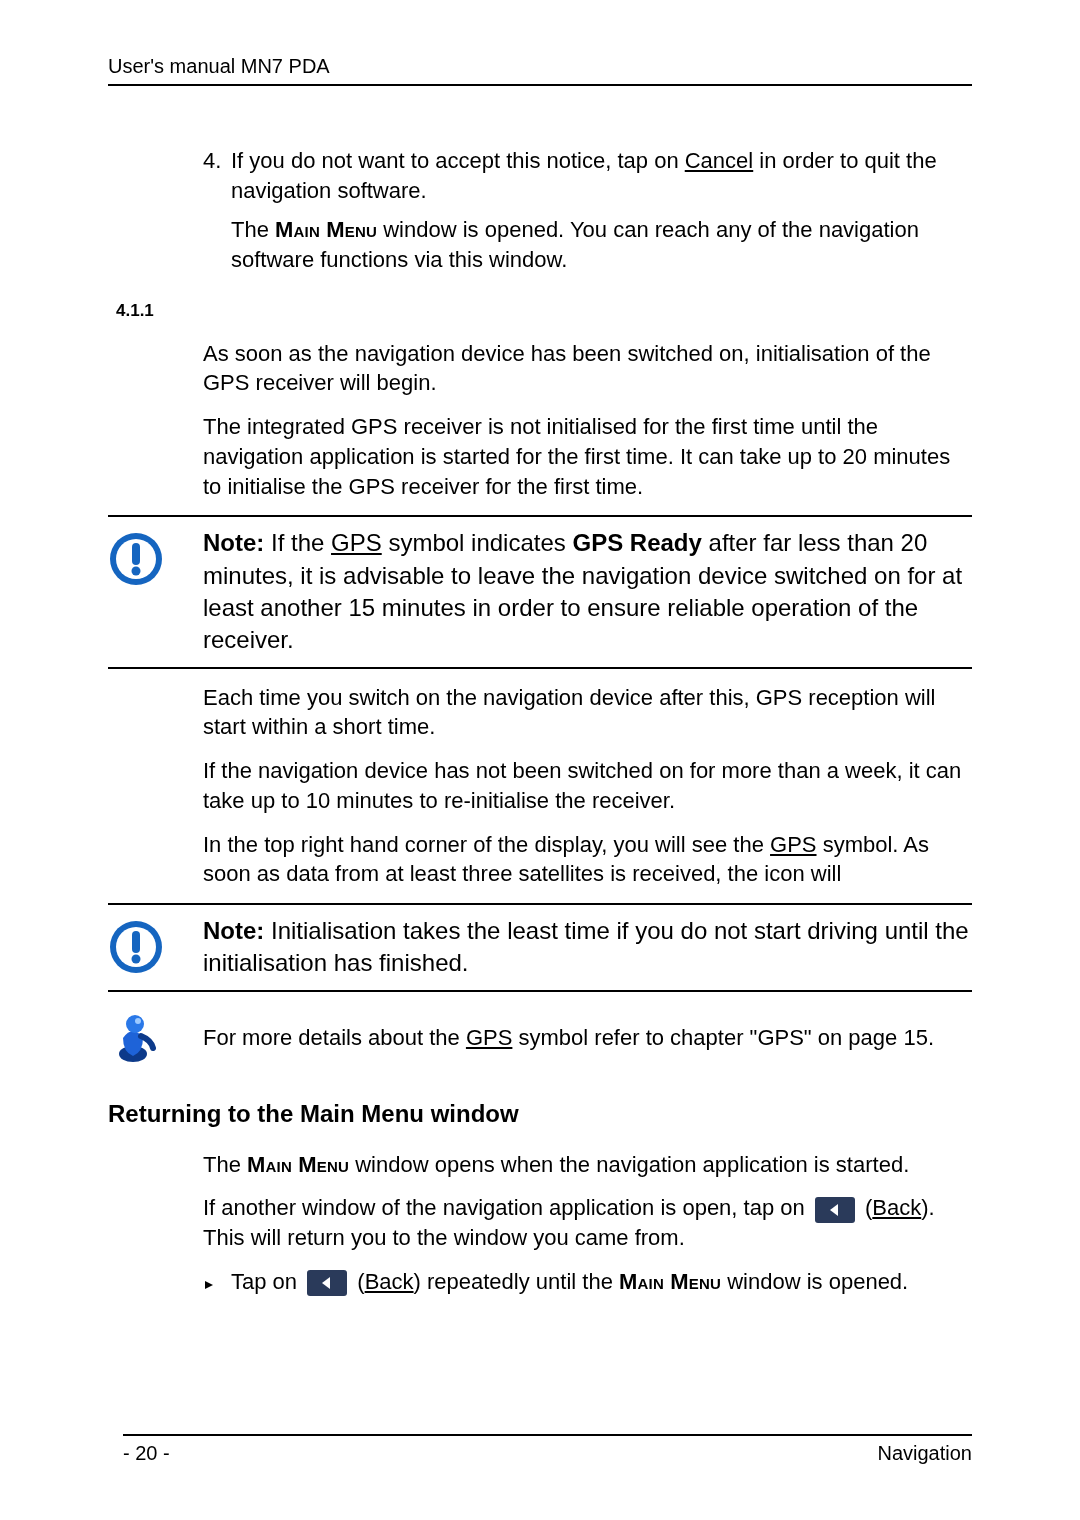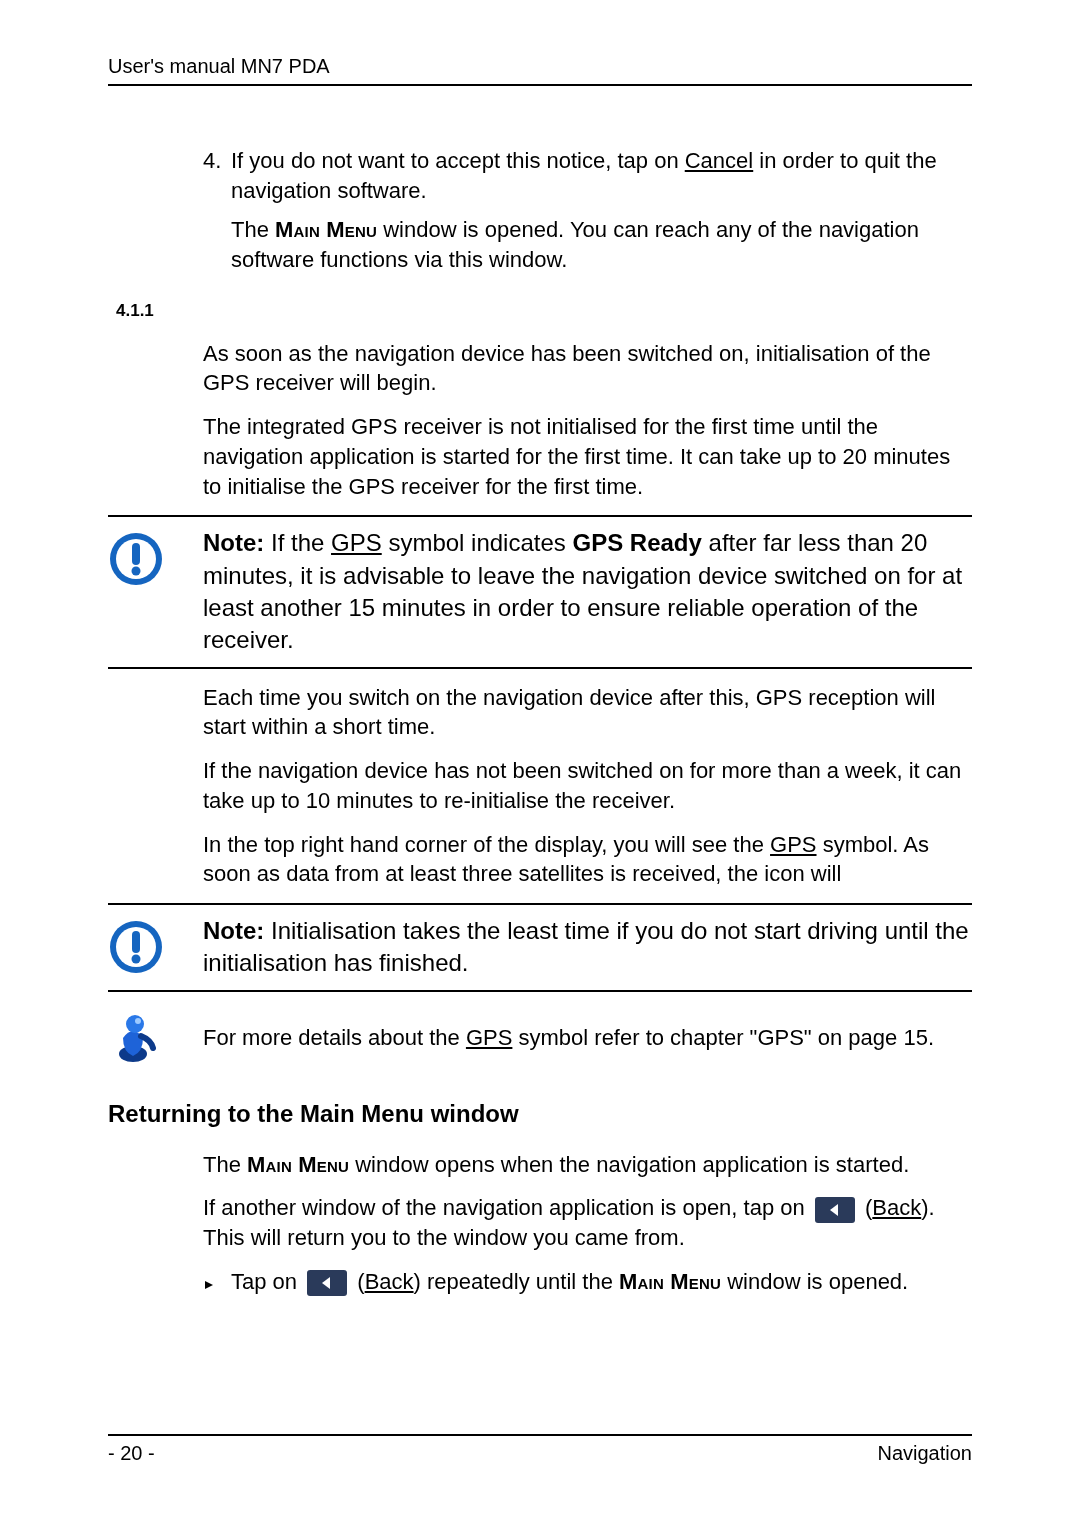--- a/index.html
+++ b/index.html
@@ -21,21 +21,21 @@
     bottom: 55px;
   }
   .header-line {
     font-size: 20px;
     padding-bottom: 6px;
     border-bottom: 2px solid #000;
     margin-bottom: 60px;
   }
   .footer {
     position: absolute;
-    left: 0; right: 0;
+    left: 15px; right: 0;
     bottom: 0;
     border-top: 2px solid #000;
     padding-top: 6px;
     font-size: 20px;
     display: flex;
     justify-content: space-between;
   }
   .col-body { margin-left: 95px; }
 
   .num-item {

